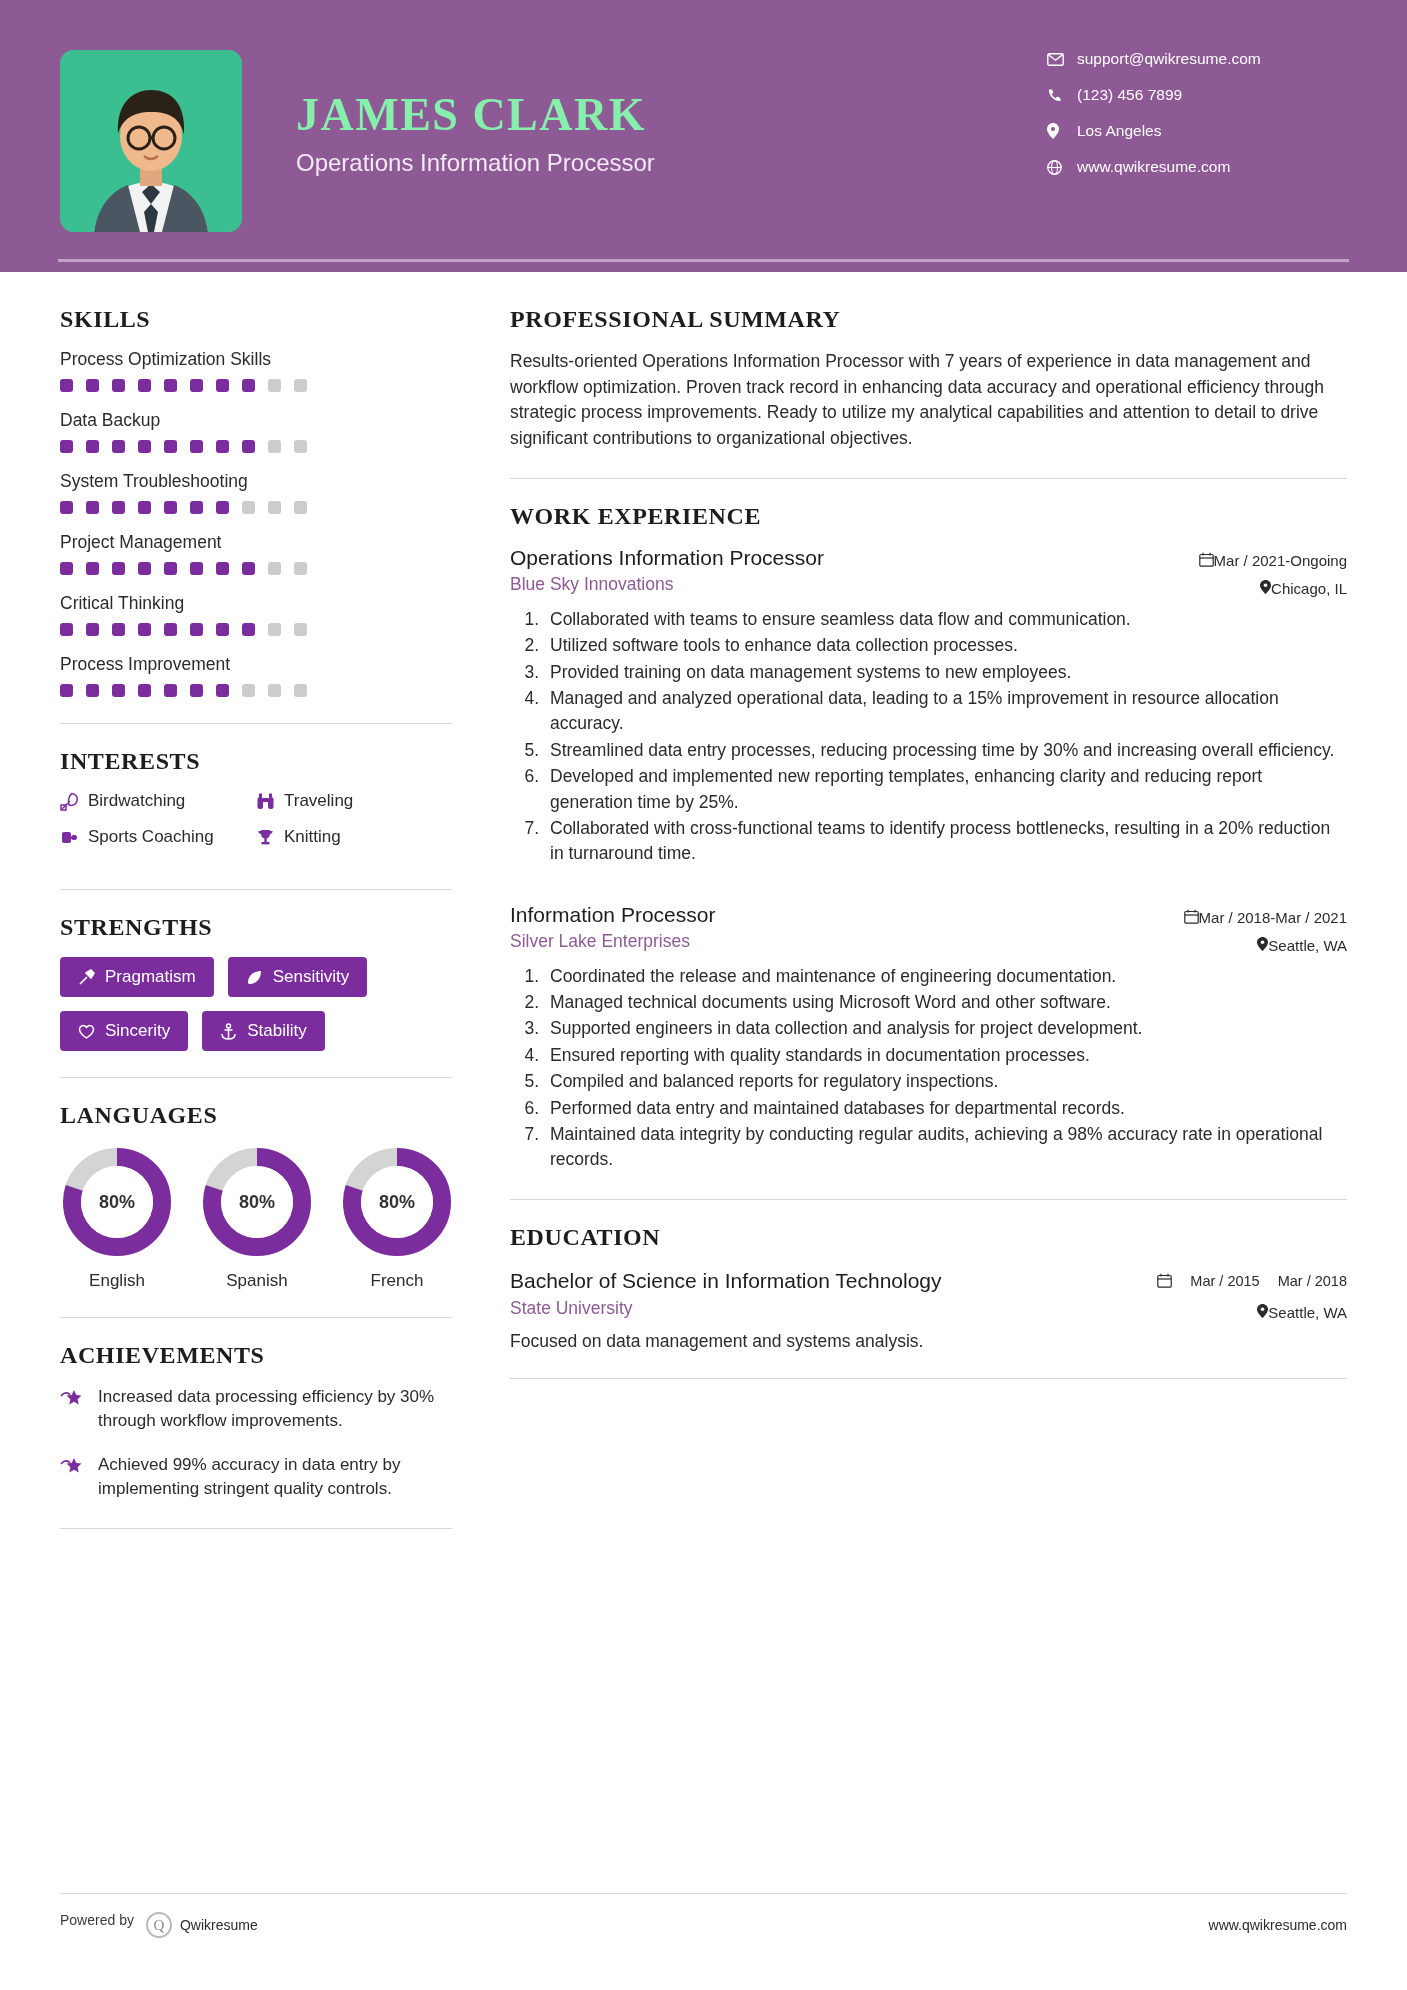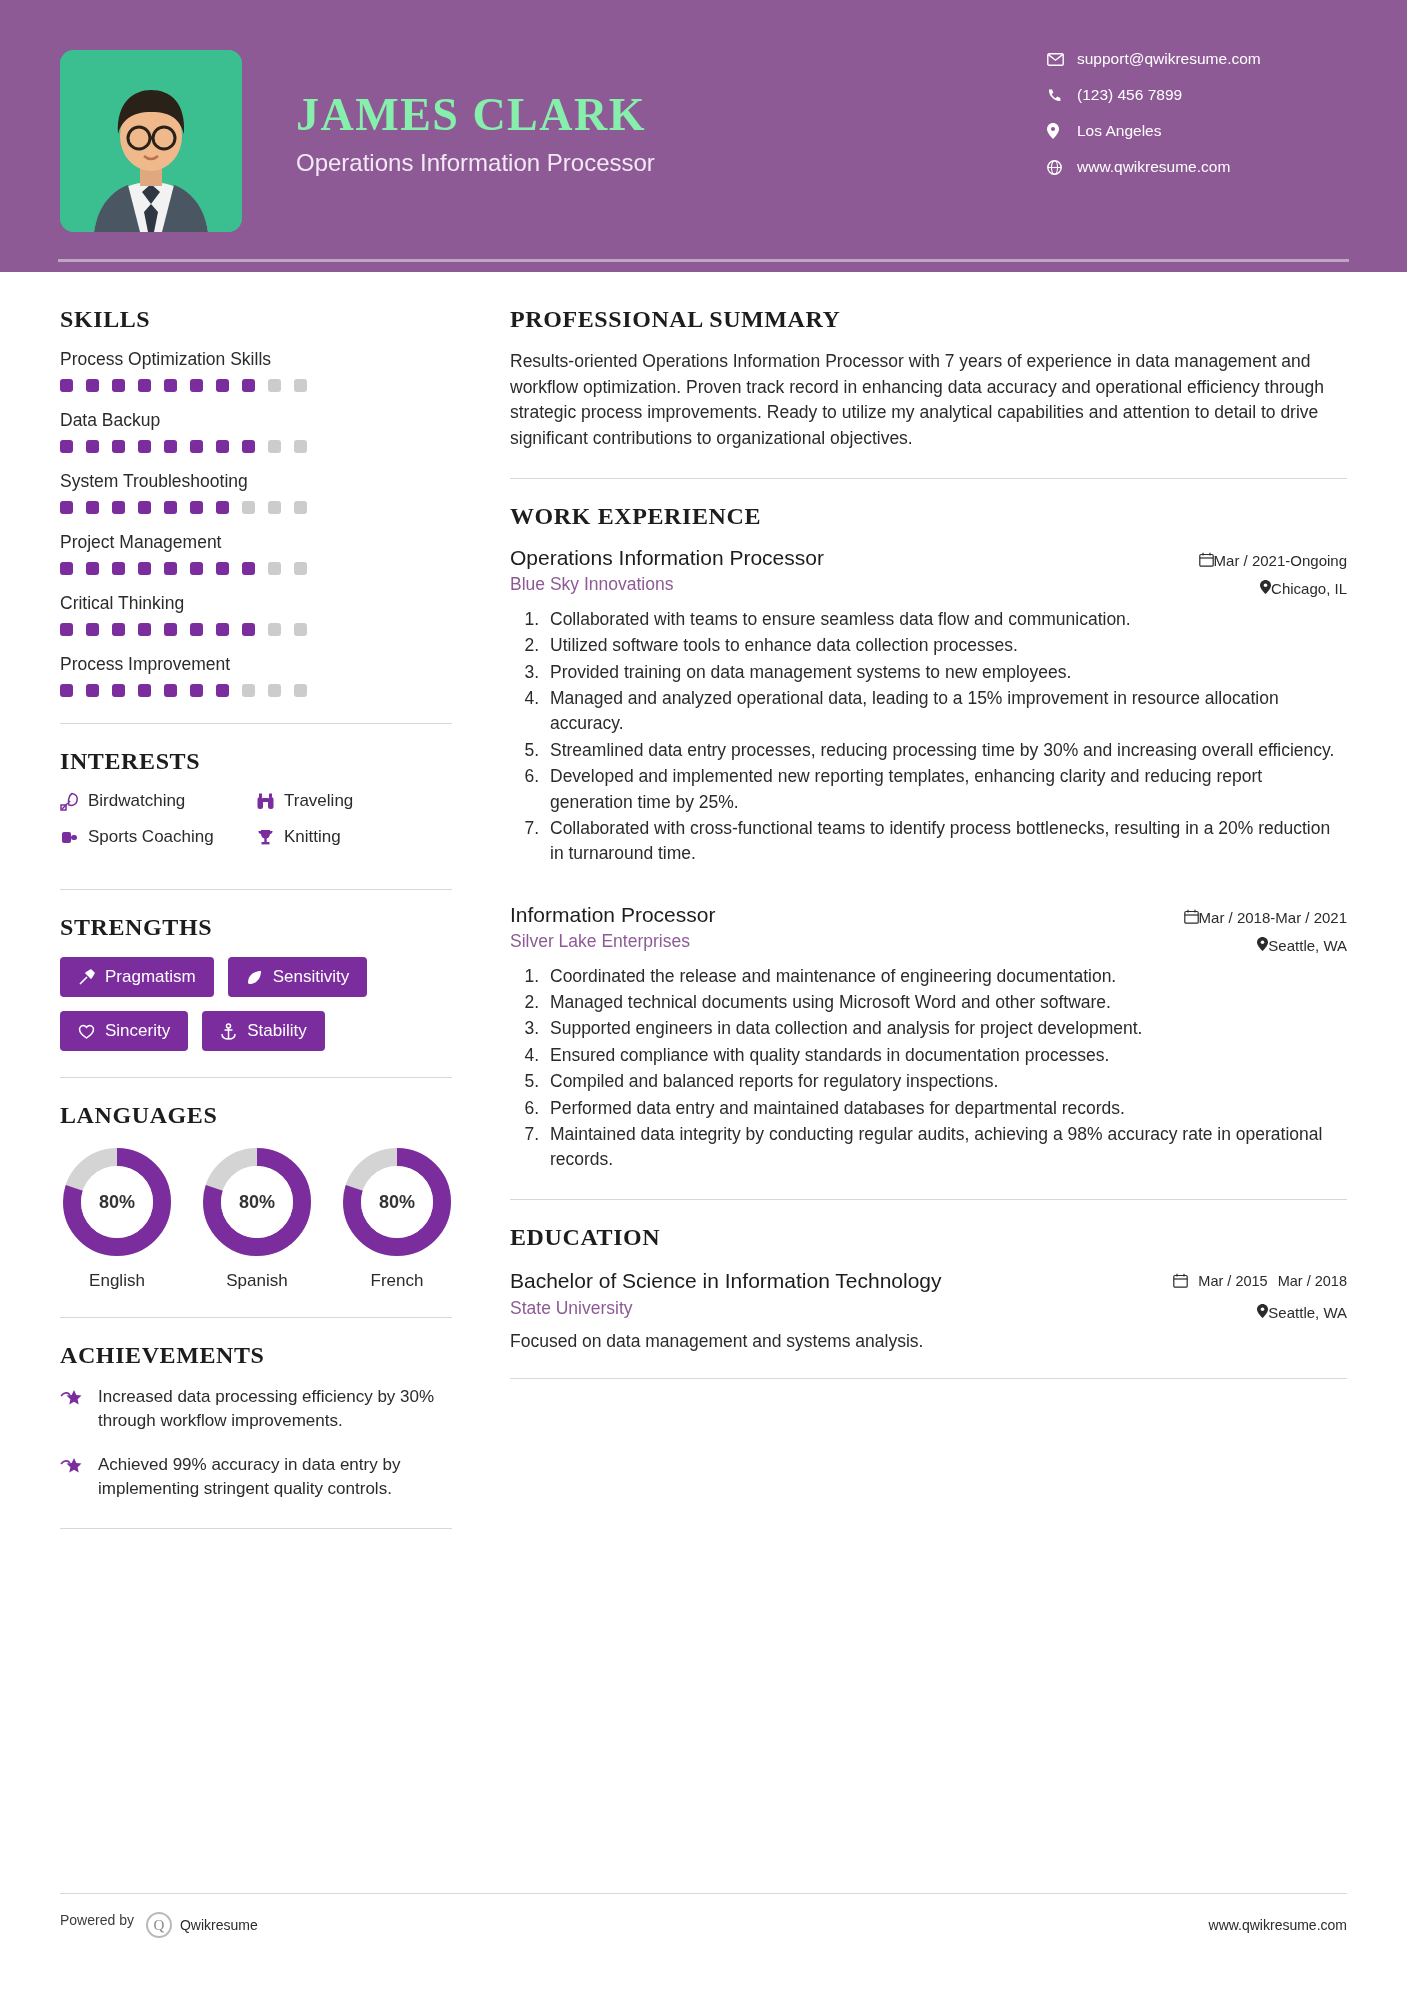--- a/index.html
+++ b/index.html
@@ -239,21 +239,21 @@
   }
   .edu-degree {
     font-size: 21px;
     color: #1d1d1d;
     max-width: 520px;
     line-height: 1.3;
   }
   .edu-dates {
     display: flex;
     align-items: center;
-    gap: 10px;
+    gap: 18px;
     font-size: 14.5px;
     color: #2b2b2b;
     padding-top: 6px;
   }
   .edu-dates .dt { text-align: center; line-height: 1.2; }
   .edu-note { font-size: 17.5px; color: #2b2b2b; margin-top: 10px; }
 
   
   .footer {
     margin: 0 60px;
@@ -666,21 +666,21 @@
                     <path d="M5.5 0 C2.5 0 0 2.4 0 5.3 C0 9.2 5.5 14 5.5 14 C5.5 14 11 9.2 11 5.3 C11 2.4 8.5 0 5.5 0 Z" fill="#2b2b2b"></path>
                     <circle cx="5.5" cy="5.2" r="1.8" fill="#ffffff"></circle>
                   </svg></span>
                 <span>Seattle, WA</span>
               </div>
             </div>
             <ol class="bullets">
               <li>Coordinated the release and maintenance of engineering documentation.</li>
               <li>Managed technical documents using Microsoft Word and other software.</li>
               <li>Supported engineers in data collection and analysis for project development.</li>
-              <li>Ensured compliance with quality standards in documentation processes.</li>
+              <li>Ensured reporting with quality standards in documentation processes.</li>
               <li>Compiled and balanced reports for regulatory inspections.</li>
               <li>Performed data entry and maintained databases for departmental records.</li>
               <li>Maintained data integrity by conducting regular audits, achieving a 98% accuracy rate in operational records.</li>
             </ol>
           </div>
         </div>
 
       <div class="divider"></div>
 
       <h2 class="sec">EDUCATION</h2>

